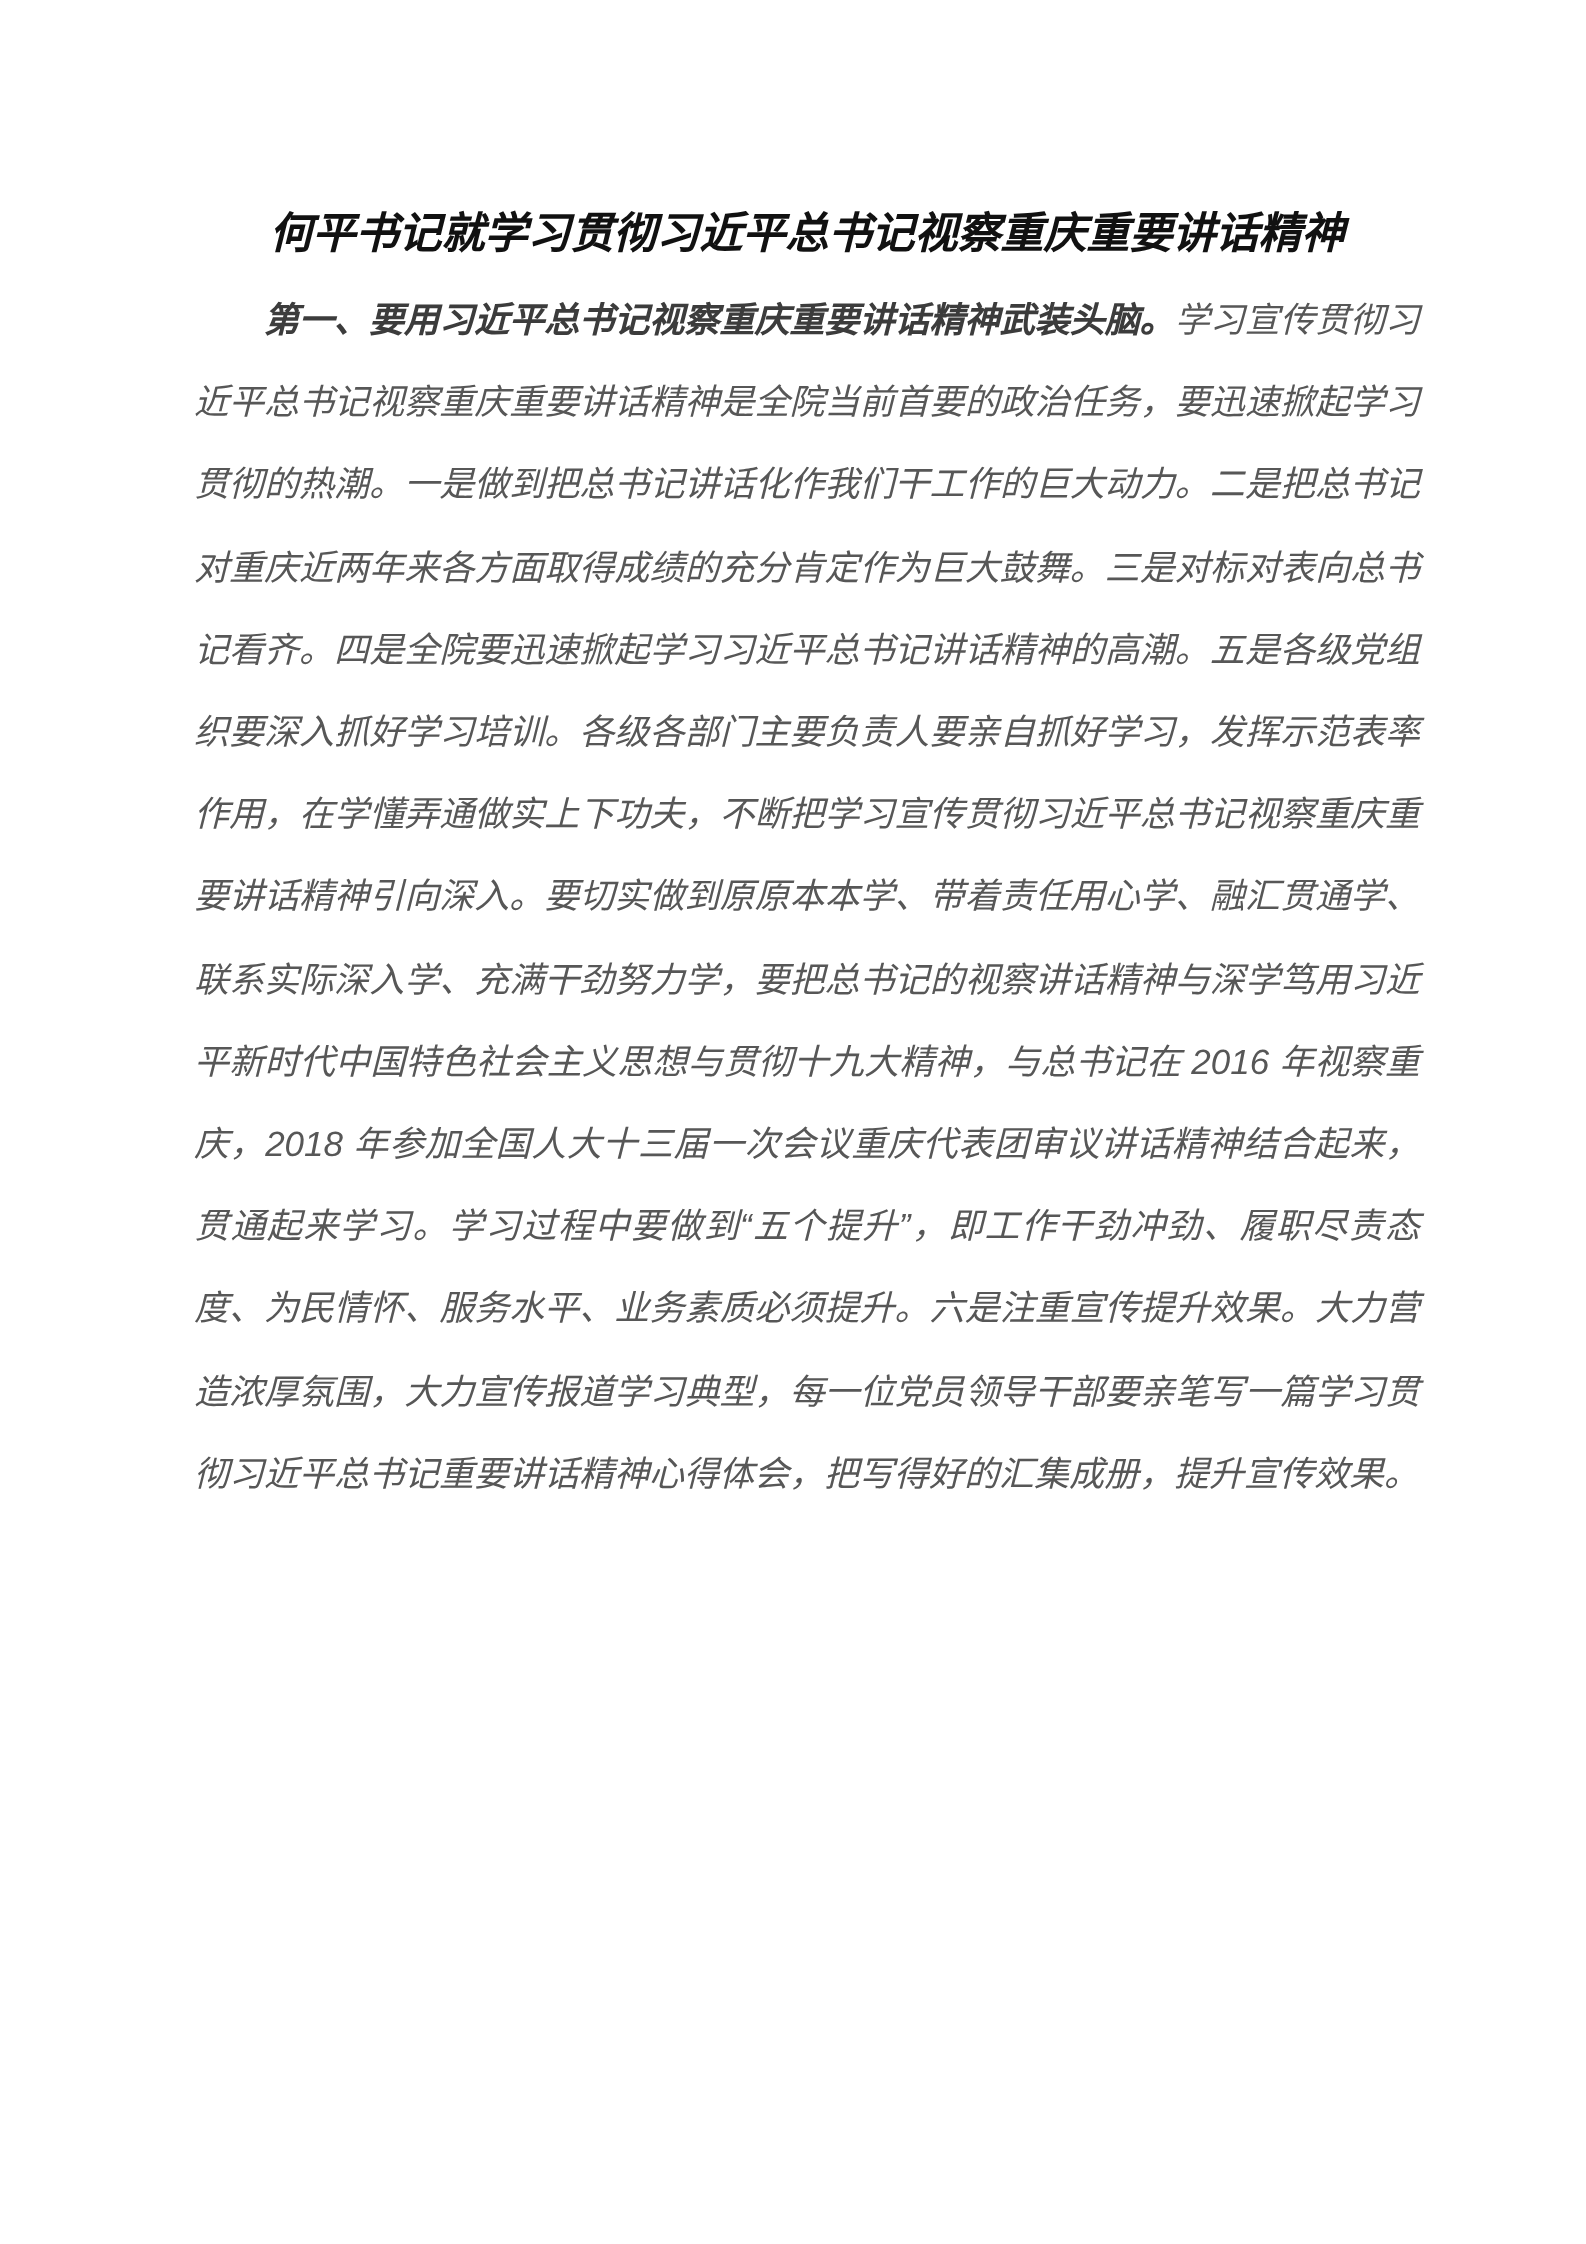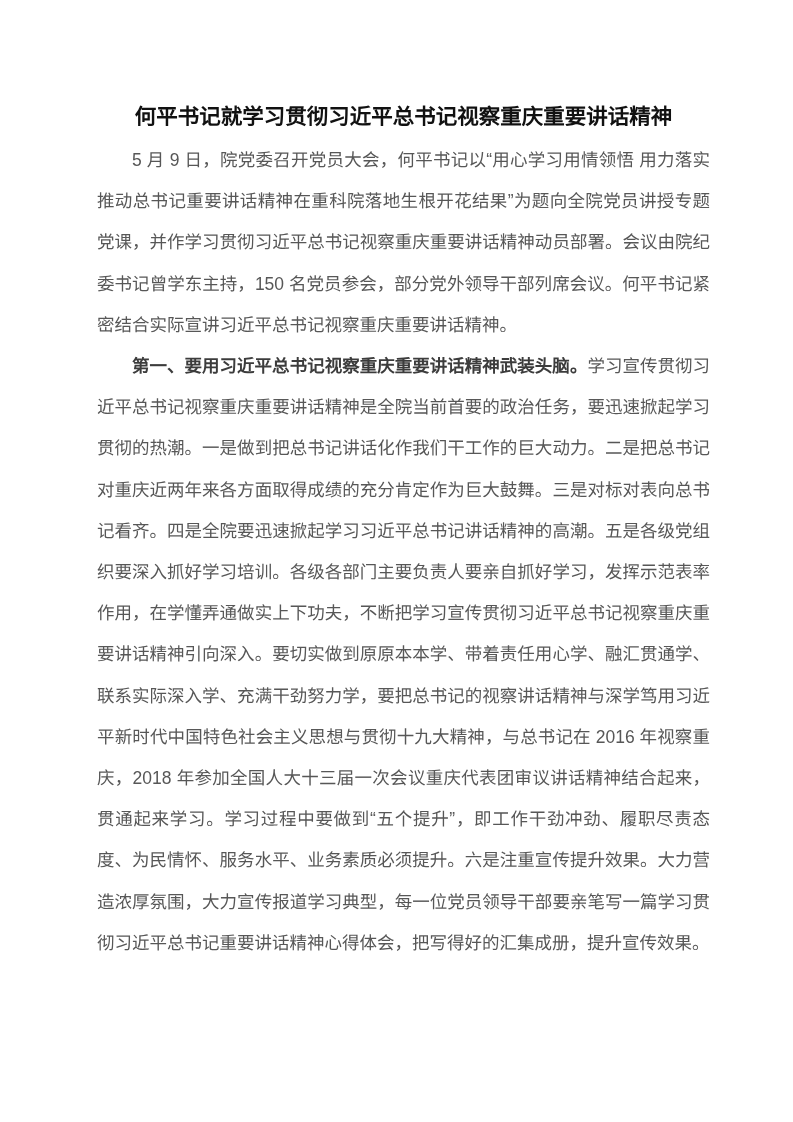--- a/index.html
+++ b/index.html
@@ -10,20 +10,21 @@
     width: 793px;
     height: 1122px;
     background: #ffffff;
     overflow: hidden;
   }
   .page {
     position: relative;
     width: 793px;
     height: 1122px;
     background: var(--page-bg, #ffffff);
+    font-style: italic;
   }
   .content {
     position: absolute;
     left: 97px;
     top: 95px;
     width: 613px;
   }
   .doc-title {
     margin: 0;
     padding: 0;
@@ -58,17 +59,16 @@
 </style>
 </head>
 <body>
 
 <div class="page">
   <div class="content">
     <h1 class="doc-title">
       <div class="title-line">何平书记就学习贯彻习近平总书记视察重庆重要讲话精神</div>
     </h1>
     <div class="doc-body" id="body-paragraphs">
-        <p class="para"><span class="run">5 月 9 日，院党委召开党员大会，何平书记以“用心学习用情领悟 用力落实 推动总书记重要讲话精神在重科院落地生根开花结果”为题向全院党员讲授专题党课，并作学习贯彻习近平总书记视察重庆重要讲话精神动员部署。会议由院纪委书记曾学东主持，150 名党员参会，部分党外领导干部列席会议。何平书记紧密结合实际宣讲习近平总书记视察重庆重要讲话精神。</span></p>
         <p class="para"><span class="run run-bold">第一、要用习近平总书记视察重庆重要讲话精神武装头脑。</span><span class="run">学习宣传贯彻习近平总书记视察重庆重要讲话精神是全院当前首要的政治任务，要迅速掀起学习贯彻的热潮。一是做到把总书记讲话化作我们干工作的巨大动力。二是把总书记对重庆近两年来各方面取得成绩的充分肯定作为巨大鼓舞。三是对标对表向总书记看齐。四是全院要迅速掀起学习习近平总书记讲话精神的高潮。五是各级党组织要深入抓好学习培训。各级各部门主要负责人要亲自抓好学习，发挥示范表率作用，在学懂弄通做实上下功夫，不断把学习宣传贯彻习近平总书记视察重庆重要讲话精神引向深入。要切实做到原原本本学、带着责任用心学、融汇贯通学、联系实际深入学、充满干劲努力学，要把总书记的视察讲话精神与深学笃用习近平新时代中国特色社会主义思想与贯彻十九大精神，与总书记在 2016 年视察重庆，2018 年参加全国人大十三届一次会议重庆代表团审议讲话精神结合起来，贯通起来学习。学习过程中要做到“五个提升”，即工作干劲冲劲、履职尽责态度、为民情怀、服务水平、业务素质必须提升。六是注重宣传提升效果。大力营造浓厚氛围，大力宣传报道学习典型，每一位党员领导干部要亲笔写一篇学习贯彻习近平总书记重要讲话精神心得体会，把写得好的汇集成册，提升宣传效果。</span></p>
       </div>
   </div>
 </div>
 
 </body></html>

